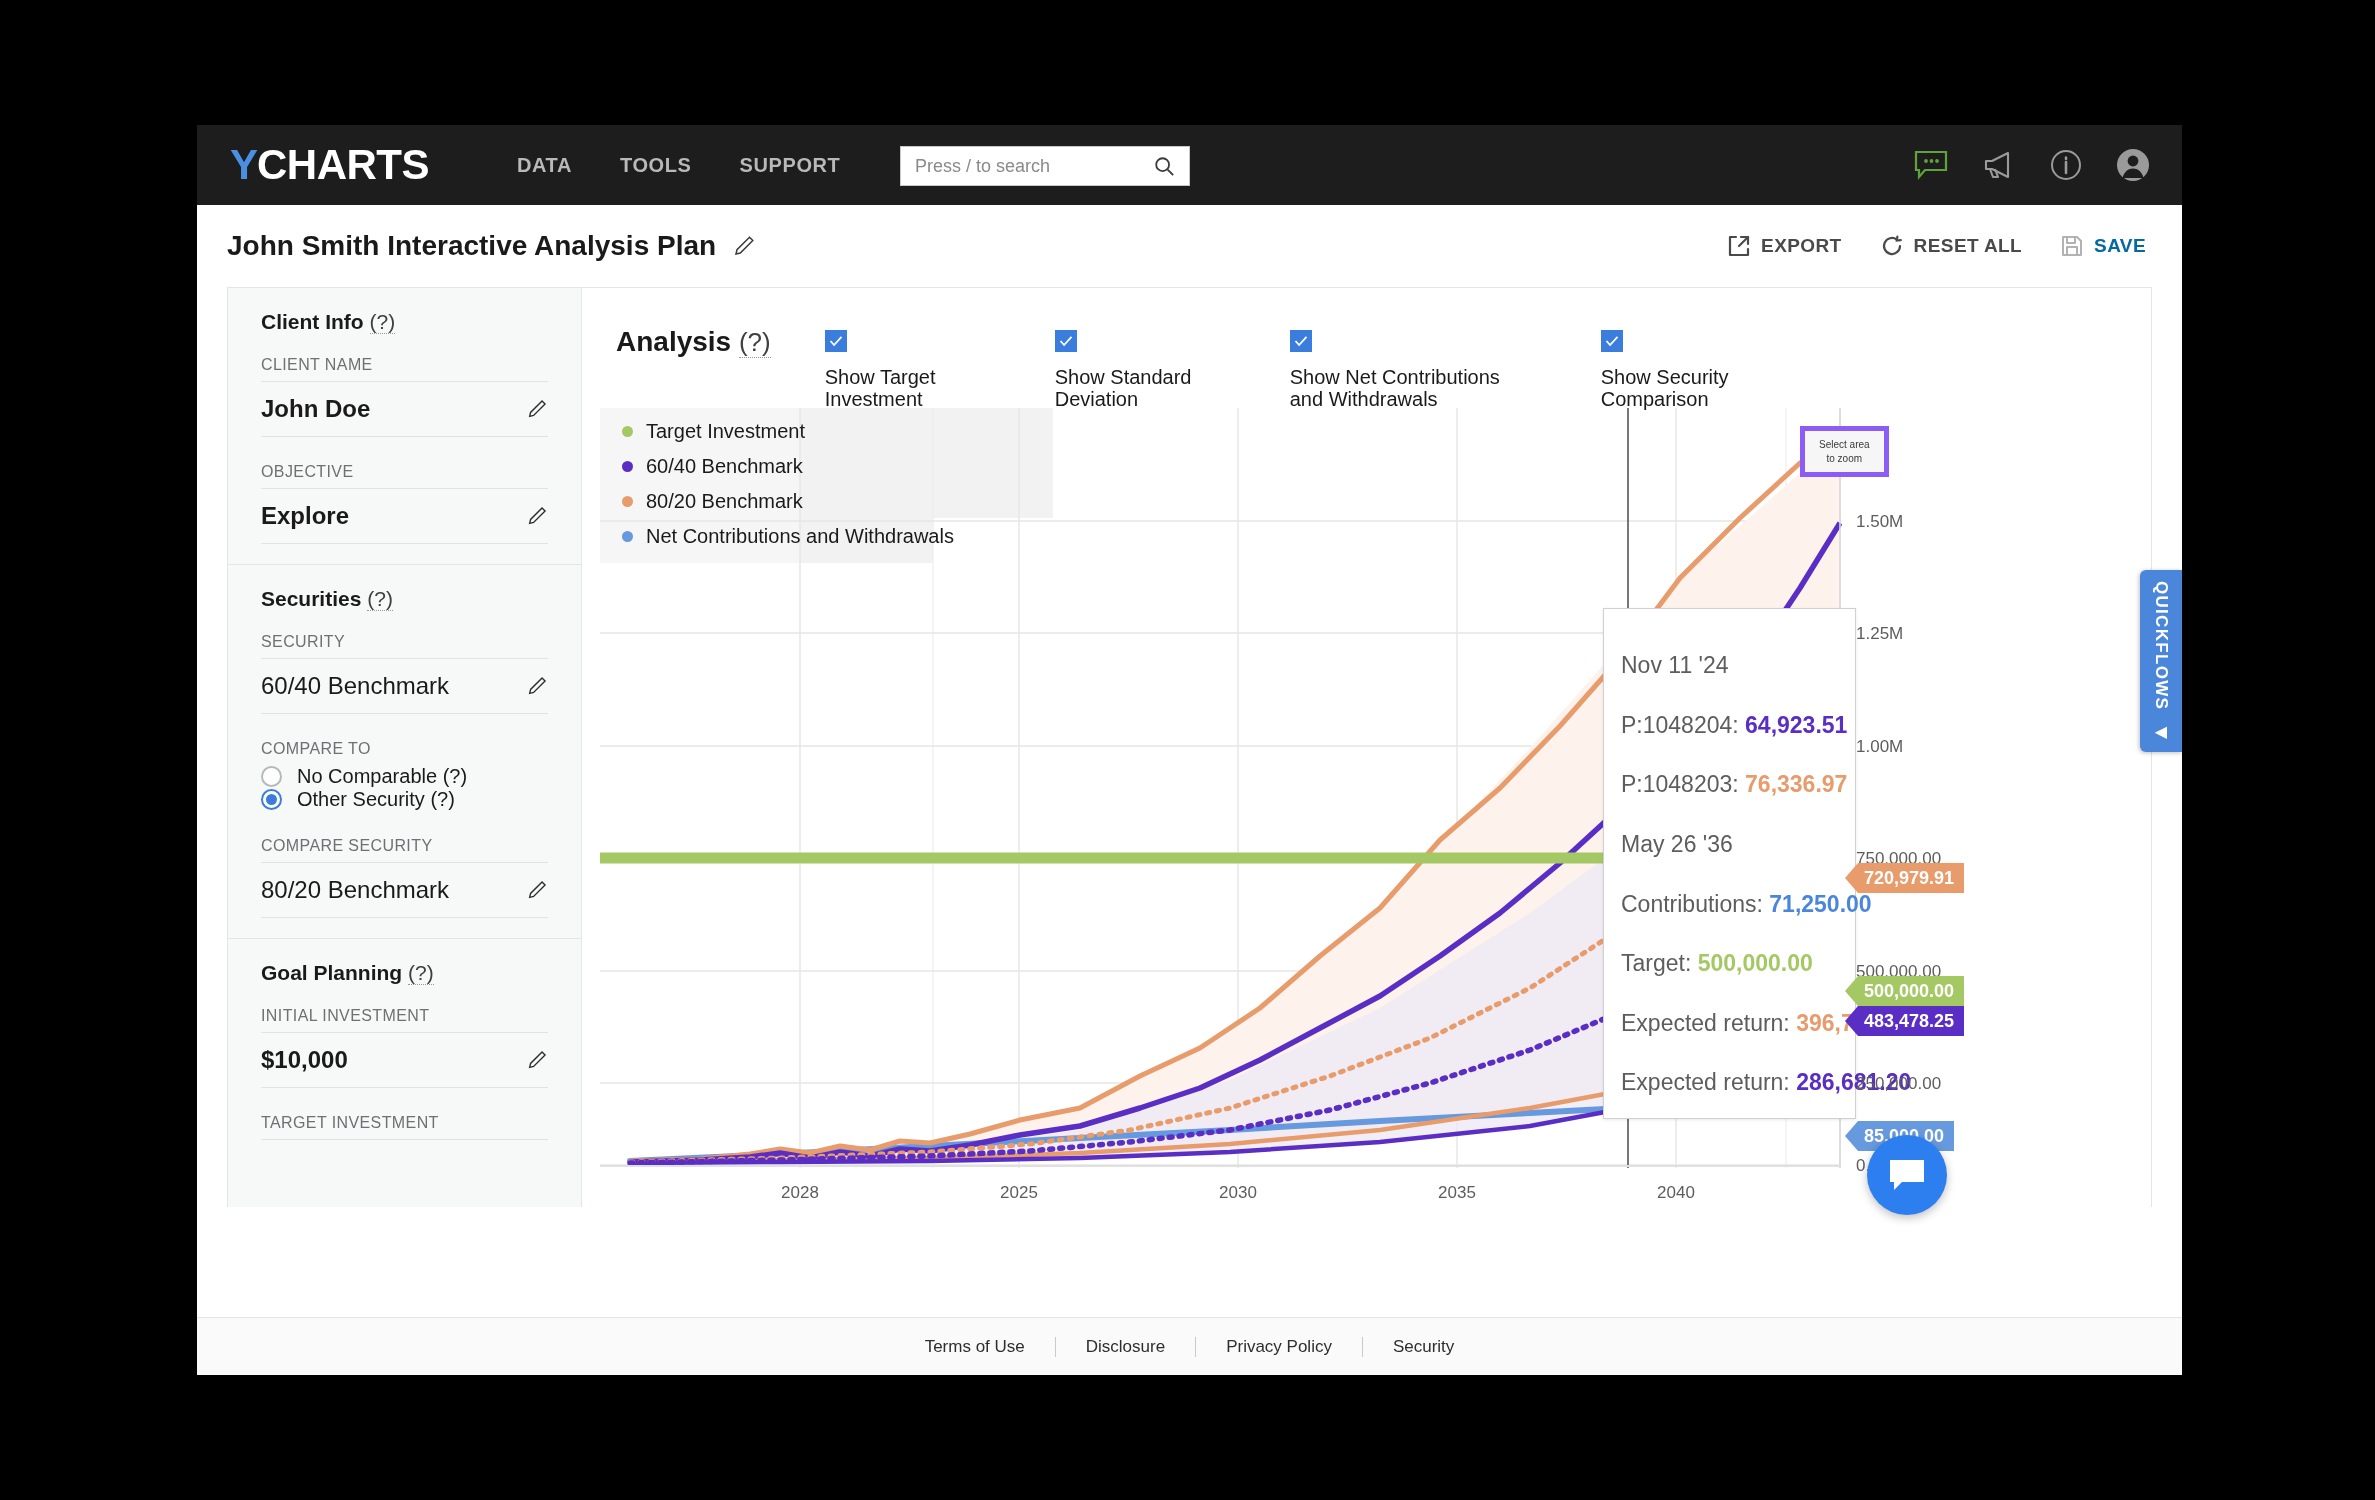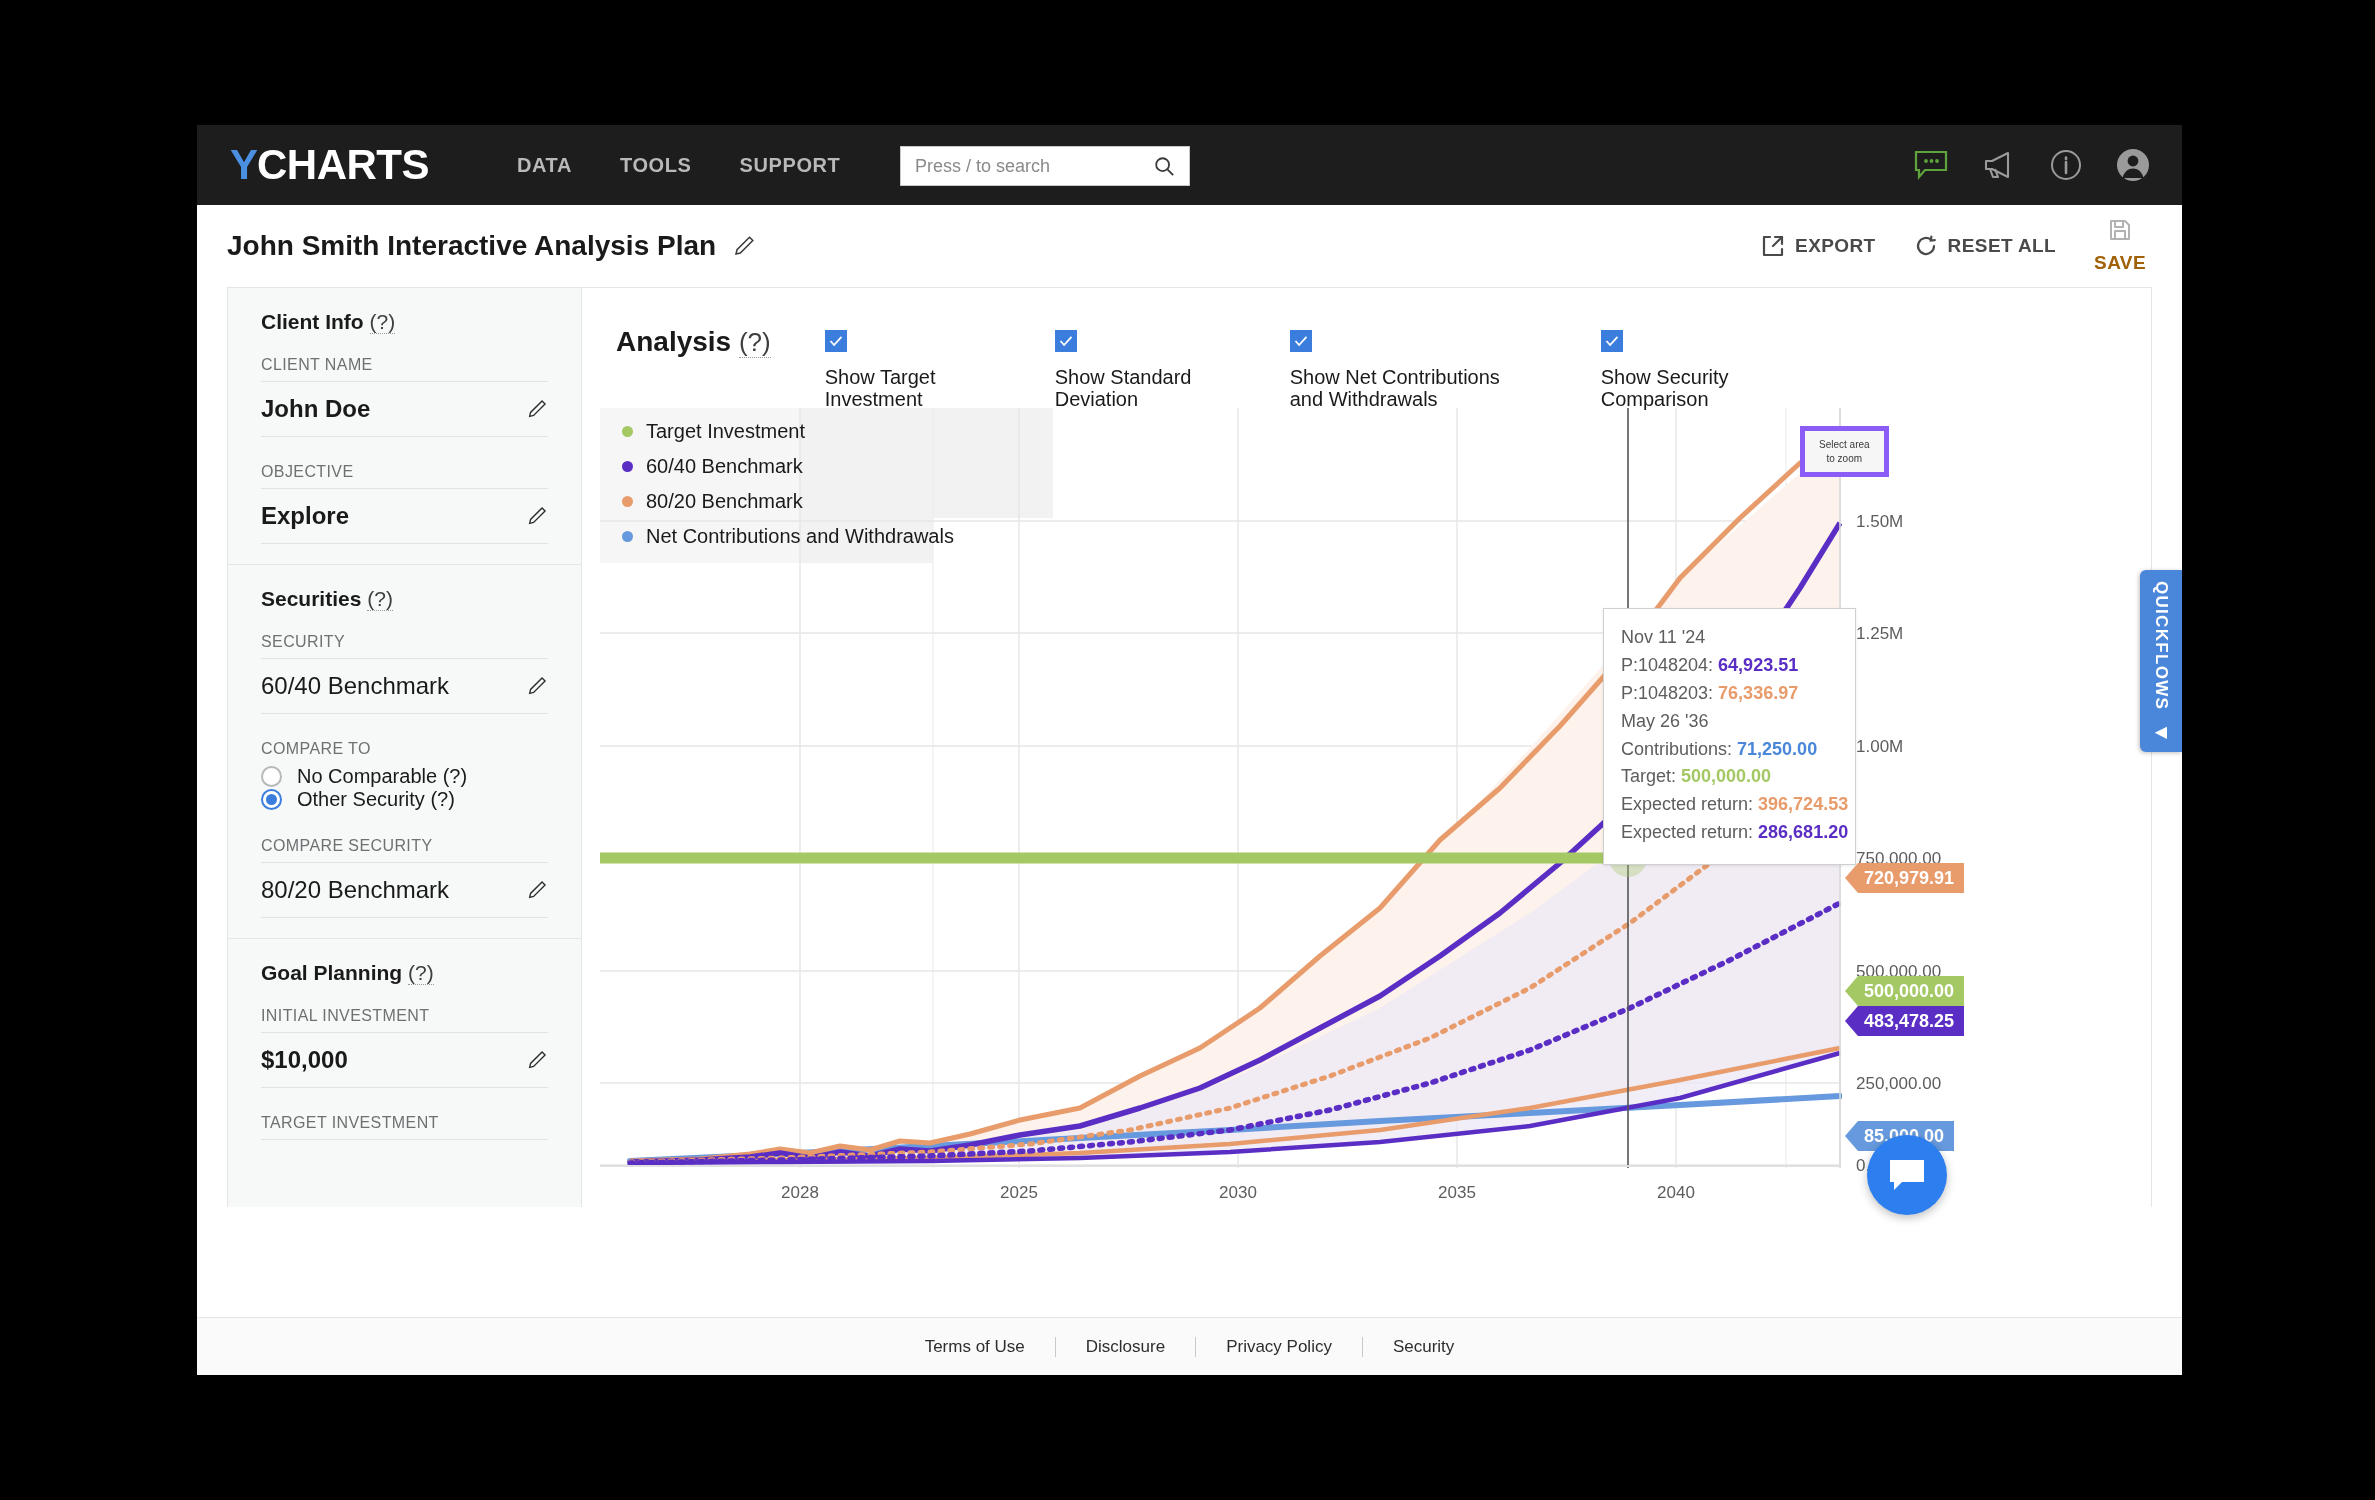--- a/index.html
+++ b/index.html
@@ -75,21 +75,21 @@
     background: #fff;
   }
   #plan-title { font-size: 28px; font-weight: bold; color: #1a1a1a; }
   #title-edit-icon { margin-left: 16px; cursor: pointer; display: flex; }
   #title-actions { margin-left: auto; display: flex; align-items: center; gap: 38px; }
   .action-btn {
     display: flex; align-items: center; gap: 10px;
     font-size: 19px; font-weight: bold; letter-spacing: 0.4px;
     color: #4a4a4a; cursor: pointer;
   }
-  .action-btn.disabled { color: #a16207; flex-direction: column; }
+  .action-btn.disabled { color: #0369a1; }
 
   
   #content {
     display: flex;
     height: 920px;
     padding: 0 30px 0 30px;
     gap: 0;
   }
 
   
@@ -184,21 +184,21 @@
 
   
   #tooltip {
     position: absolute;
     left: 1003px; top: 200px;
     width: 253px;
     background: #fff; border: 1px solid #d0d0d0;
     padding: 15px 17px 17px 17px;
     box-shadow: 0 1px 3px rgba(0,0,0,.09);
   }
-  .tt-row { font-size: 18px; color: #5d5d5d; line-height: 1.55; white-space: nowrap; }
+  .tt-row { font-size: 23px; color: #5d5d5d; line-height: 1.55; white-space: nowrap; margin-top: 24px; }
   .tt-row b { font-weight: bold; }
 
   
   .axis-label-y {
     position: absolute; font-size: 17px; color: #5d5d5d; white-space: nowrap;
   }
   .axis-label-x {
     position: absolute; font-size: 17px; color: #5d5d5d;
     transform: translateX(-50%);
   }

